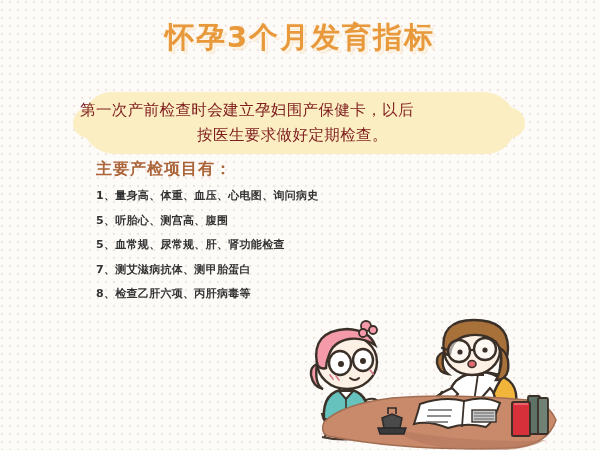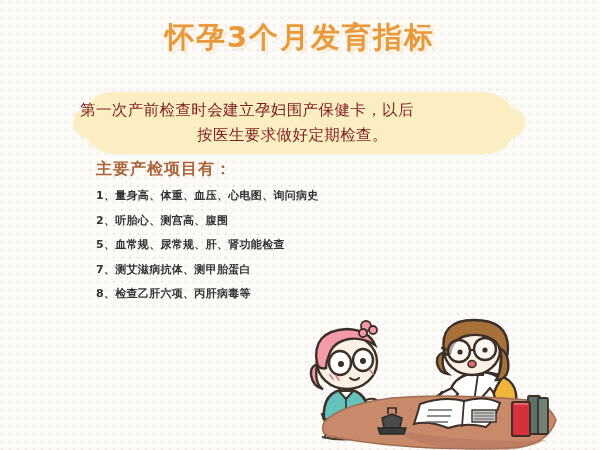--- a/index.html
+++ b/index.html
@@ -114,21 +114,21 @@
 
 <div class="intro-blob"></div>
 <div class="intro-text">
   <span class="l1">第一次产前检查时会建立孕妇围产保健卡，以后</span>
   <span class="l2">按医生要求做好定期检查。</span>
 </div>
 
 <div class="section">
   <div class="section-heading">主要产检项目有：</div>
   <div class="list-item">1、量身高、体重、血压、心电图、询问病史</div>
-  <div class="list-item">2、听胎心、测宫高、腹围</div>
+  <div class="list-item">5、听胎心、测宫高、腹围</div>
   <div class="list-item">5、血常规、尿常规、肝、肾功能检查</div>
   <div class="list-item">7、测艾滋病抗体、测甲胎蛋白</div>
   <div class="list-item">8、检查乙肝六项、丙肝病毒等</div>
 </div>
 
 <div class="illustration">
 <svg width="300" height="132" viewBox="0 0 300 132" xmlns="http://www.w3.org/2000/svg">
 
   <g>
 

